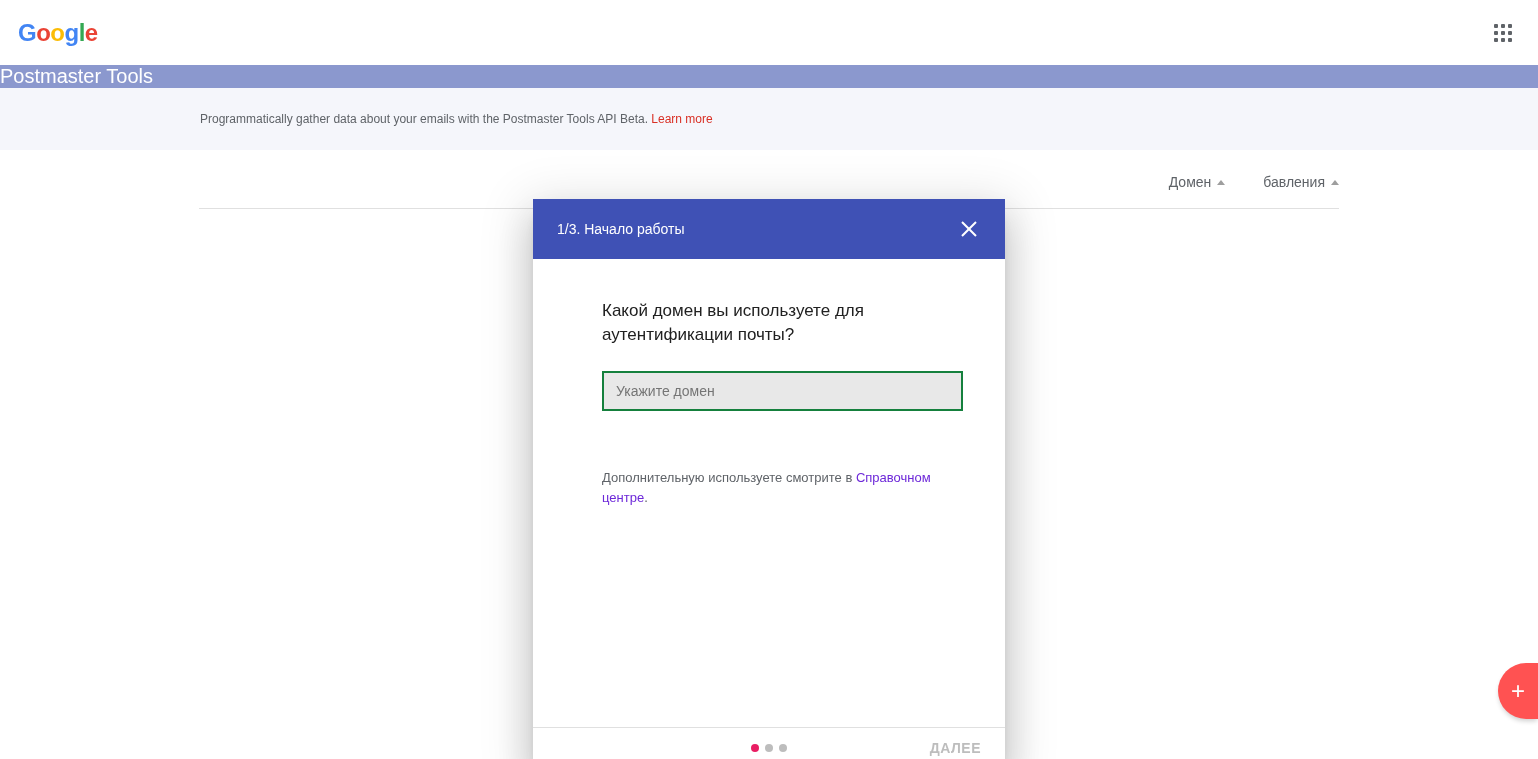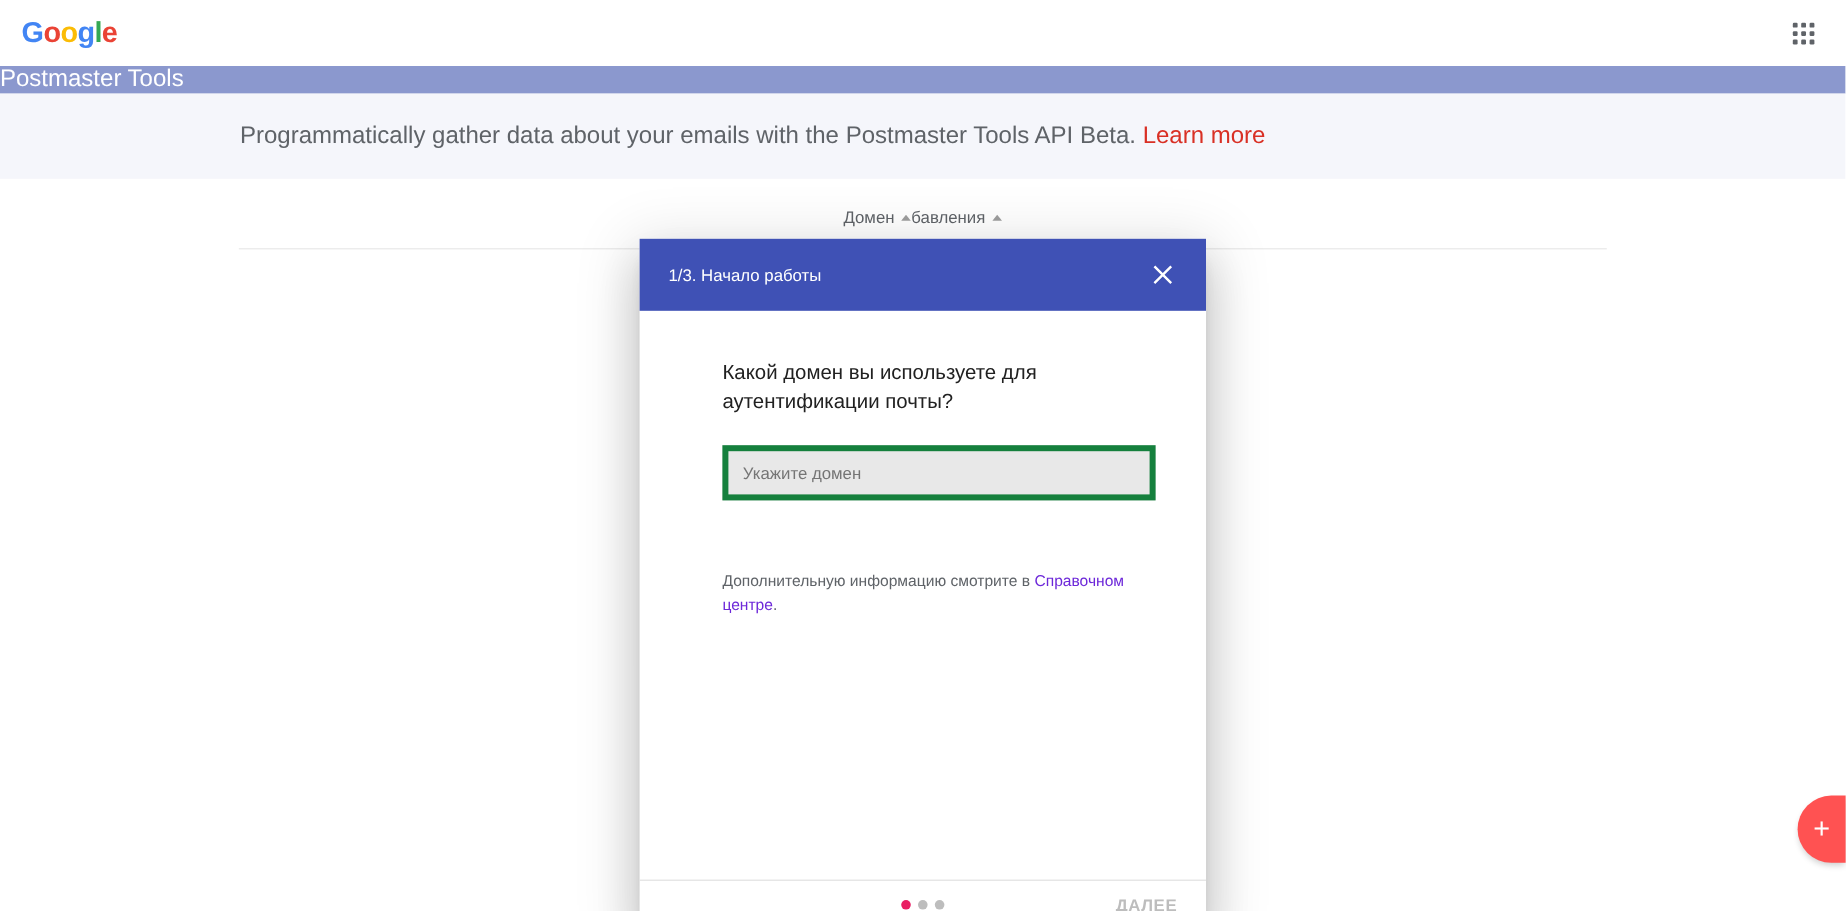--- a/index.html
+++ b/index.html
@@ -3,21 +3,21 @@
   <meta charset="utf-8">
   <style>
     * { margin: 0; padding: 0; box-sizing: border-box; }
     body { font-family: Arial, sans-serif; background: #fff; overflow-x: hidden; }
     
     .top-header {
       display: flex;
       justify-content: space-between;
       align-items: center;
       padding: 10px 18px;
-      height: 55px;
+      height: 65px;
       border-radius: 11px;
     }
     .google-logo {
       font-size: 24px;
       font-weight: 600;
       letter-spacing: -0.5px;
     }
     .google-logo span:nth-child(1) { color: #4285F4; }
     .google-logo span:nth-child(2) { color: #EA4335; }
     .google-logo span:nth-child(3) { color: #FBBC05; }
@@ -44,36 +44,37 @@
       background: #8b98ce;
       color: #fff;
       font-size: 20px;
       font-weight: 400;
     }
     
     .info-banner {
       background: #f5f6fb;
       padding: 24px 200px;
       color: #5f6368;
-      font-size: 20px;
+      font-size: 12px;
     }
     .info-banner a { color: #d93025; text-decoration: none; }
     
     .table-container {
       max-width: 1180px;
       margin: 0 auto;
       padding: 0 20px;
     }
     .table-header {
       display: flex;
-      justify-content: center;
+      justify-content: flex-end;
       padding: 24px 0 18px 0;
       border-bottom: 1px solid #e0e0e0;
       color: #5f6368;
       font-size: 14px;
+      gap: 38px;
     }
     .table-header-cell { display: flex; align-items: center; gap: 6px; }
     .sort-arrow {
       width: 0;
       height: 0;
       border-left: 4px solid transparent;
       border-right: 4px solid transparent;
       border-bottom: 5px solid #9e9e9e;
     }
     
@@ -112,21 +113,21 @@
     .modal-question {
       font-size: 17px;
       color: #212121;
       margin-bottom: 24px;
       line-height: 1.4;
     }
     .modal-input {
       width: 100%;
       padding: 10px 12px;
       font-size: 14px;
-      border: 5px solid #15803d;
+      border: 2px solid #15803d;
       background: #e8e8e8;
       outline: none;
     }
     .modal-help {
       margin-top: 38px;
       font-size: 13px;
       color: #5f6368;
       line-height: 1.5;
     }
     .modal-help a { color: #6d28d9; text-decoration: none; }
@@ -219,21 +220,21 @@
       <svg width="18" height="18" viewBox="0 0 18 18">
           <path d="M2 2 L16 16 M16 2 L2 16" stroke="#fff" stroke-width="2" fill="none"></path>
         </svg>
     </div>
   </div>
   <div class="modal-body">
     <div class="modal-question">Какой домен вы используете для аутентификации почты?</div>
     <input type="text" class="modal-input" placeholder="Укажите домен" style="">
     <div class="modal-help">
       <br>
-      <span>Дополнительную информацию смотрите в </span><a href="#">Справочном центре</a><span>.</span>
+      <span>Дополнительную используете смотрите в </span><a href="#">Справочном центре</a><span>.</span>
     </div>
   </div>
   <div class="modal-footer">
     <div class="pagination-dots">
       <span class="dot active"></span>
       <span class="dot"></span>
       <span class="dot"></span>
     </div>
     <div class="next-button">ДАЛЕЕ</div>
   </div>

